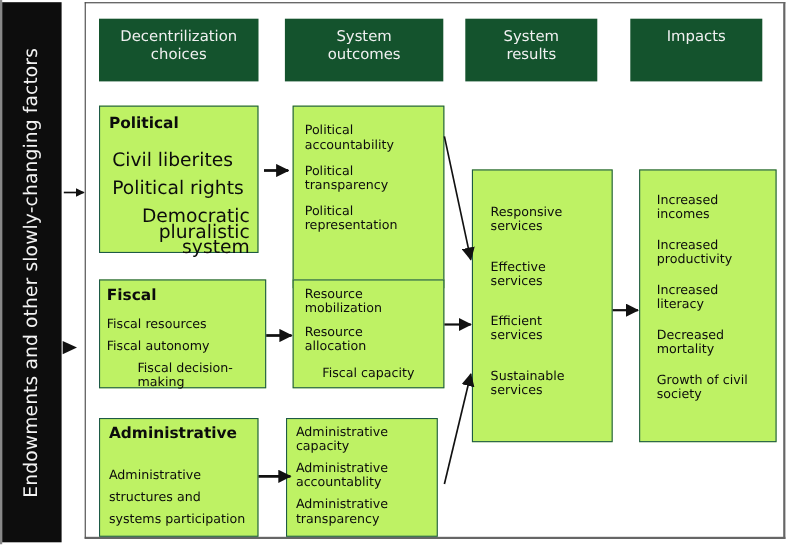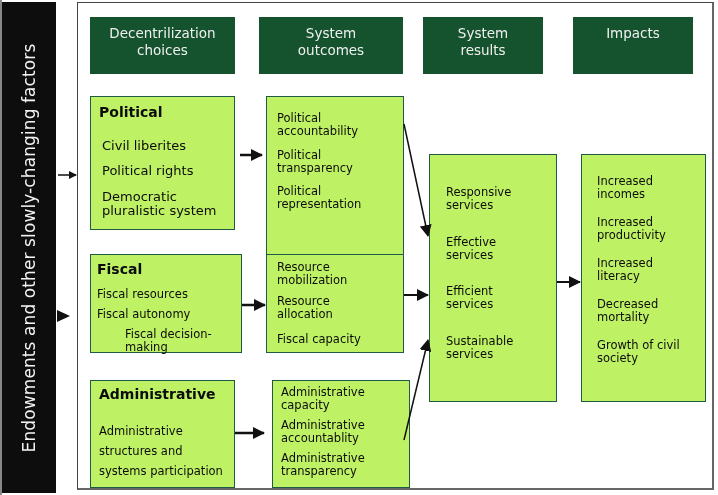--- a/index.html
+++ b/index.html
@@ -12,21 +12,21 @@
   .frame { position: absolute; left: 77px; top: 2px; width: 637px; height: 488px;
            border: 1.5px solid #444; border-right: 2px solid #666; border-bottom: 2px solid #666; background: #fff; box-sizing: border-box; }
   .outer-left-line { position: absolute; left: 0; top: 0; width: 2px; height: 495px; background: #888; }
   .hdr { position: absolute; background: #14532d; color: #f0f0f0; font-size: 13.5px;
          text-align: center; line-height: 17px; display: flex; justify-content: center; padding-top: 8px; box-sizing: border-box; }
   .hdr span { display: block; }
   .box { position: absolute; background: #bef264; border: 1.5px solid #1e5a46; box-sizing: border-box;
          color: #0c0c0c; }
   .box .title { position: absolute; font-size: 14px; font-weight: bold; }
   .box .item { position: absolute; font-size: 11.5px; line-height: 12.5px; }
-  .box .item.big { font-size: 13px; line-height: 14px; }
+  .box .item.big { font-size: 17px; line-height: 14px; text-align: right; }
   svg.arrows { position: absolute; left: 0; top: 0; width: 718px; height: 495px; pointer-events: none; }
 </style>
 </head>
 <body>
 
 <div class="outer-left-line"></div>
 
 <div class="sidebar">
   <div class="sidebar-text">Endowments and other slowly-changing factors</div>
 </div>
@@ -78,24 +78,24 @@
 
 <div class="box" style="left:266px; top:96px; width:138px; height:166px;">
   <div class="item" style="left:10px; top:15px; width:110px;">Political accountability</div>
   <div class="item" style="left:10px; top:52px; width:110px;">Political transparency</div>
   <div class="item" style="left:10px; top:88px; width:115px;">Political representation</div>
 </div>
 
 <div class="box" style="left:266px; top:254px; width:138px; height:99px;padding-left:48px;">
   <div class="item" style="left:10px; top:6px; width:100px;">Resource mobilization</div>
   <div class="item" style="left:10px; top:40px; width:100px;">Resource allocation</div>
-  <div class="item" style="left:10px; top:78px;">Fiscal capacity</div>
+  <div class="item" style="left:26px; top:78px;">Fiscal capacity</div>
 </div>
 
-<div class="box" style="left:272px; top:380px; width:138px; height:108px;">
+<div class="box" style="left:260px; top:380px; width:138px; height:108px;">
   <div class="item" style="left:8px; top:5px; width:110px;">Administrative capacity</div>
   <div class="item" style="left:8px; top:38px; width:110px;">Administrative accountablity</div>
   <div class="item" style="left:8px; top:71px; width:110px;">Administrative transparency</div>
 </div>
 
 <div class="box" style="left:429px; top:154px; width:128px; height:248px;">
   <div class="item" style="left:16px; top:31px; width:80px;">Responsive services</div>
   <div class="item" style="left:16px; top:81px; width:80px;">Effective services</div>
   <div class="item" style="left:16px; top:130px; width:80px;">Efficient services</div>
   <div class="item" style="left:16px; top:180px; width:85px;">Sustainable services</div>

